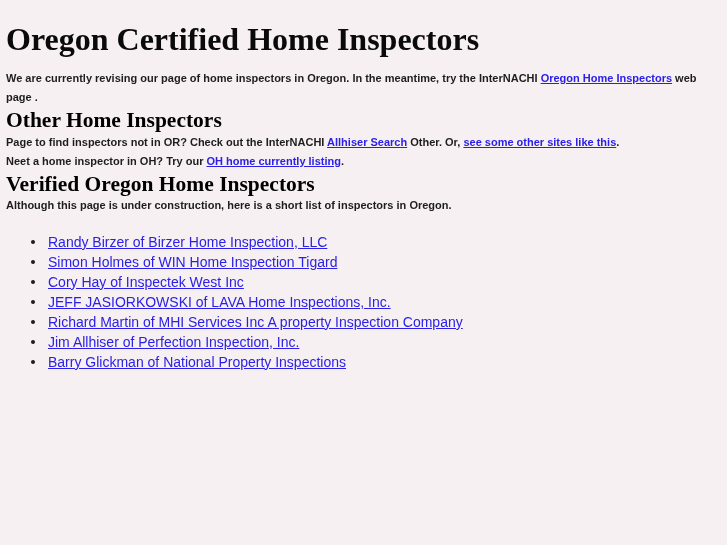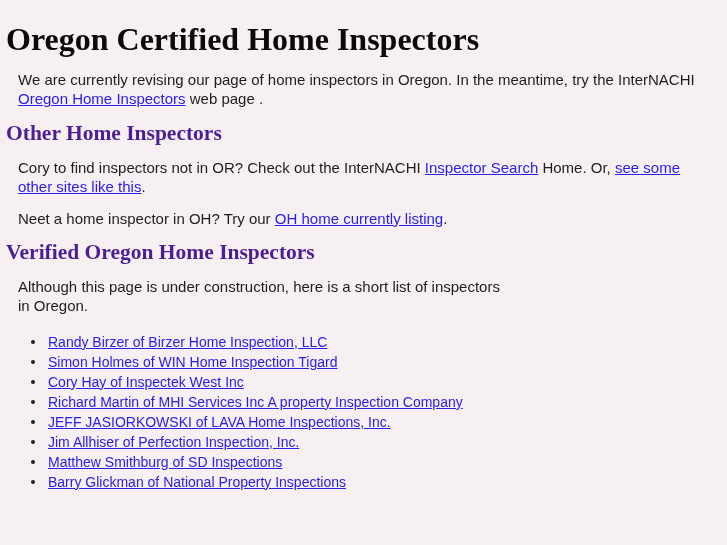--- a/index.html
+++ b/index.html
@@ -31,27 +31,28 @@
     margin: 21px 0 11px 0;
     letter-spacing: 0px;
     color: #0a0a0a;
   }
   h2.section-title {
     font-family: "Liberation Serif", serif;
     font-size: 21.5px;
     font-weight: bold;
     line-height: 1.15;
     margin: 0;
-    color: #4c1d95;
+    color: #000000;
   }
   p.body-text {
-    font-size: 15px;
+    font-size: 11px;
     line-height: 19.5px;
-    margin: 12px;
+    margin: 0;
     color: #1d1d1d;
+    font-weight: bold;
   }
   .block-intro   { margin-top: 26px; }
   .block-h2-one  { margin-top: 34px; }
   .block-p-two   { margin-top: 26px; }
   .block-p-three { margin-top: 27px; }
   .block-h2-two  { margin-top: 39px; }
   .block-p-four  { margin-top: 26px; }
   ul.inspector-list {
     list-style: none;
     margin: 16px 0 0 0;
@@ -86,35 +87,34 @@
 
   <h1 class="page-title">Oregon Certified Home Inspectors</h1>
 
   <p class="body-text block-intro">
     <span>We are currently revising our page of home inspectors in Oregon. In the meantime, try the InterNACHI </span><a href="#" class="link">Oregon Home Inspectors</a><span> web page .</span>
   </p>
 
   <h2 class="section-title block-h2-one">Other Home Inspectors</h2>
 
   <p class="body-text block-p-two">
-    <span>Cory to find inspectors not in OR? Check out the InterNACHI </span><a href="#" class="link">Inspector Search</a><span> Home. Or, </span><a href="#" class="link">see some other sites like this</a><span>.</span>
+    <span>Page to find inspectors not in OR? Check out the InterNACHI </span><a href="#" class="link">Allhiser Search</a><span> Other. Or, </span><a href="#" class="link">see some other sites like this</a><span>.</span>
   </p>
 
   <p class="body-text block-p-three">
     <span>Neet a home inspector in OH? Try our </span><a href="#" class="link">OH home currently listing</a><span>.</span>
   </p>
 
   <h2 class="section-title block-h2-two">Verified Oregon Home Inspectors</h2>
 
   <p class="body-text block-p-four" style="max-width: 492px;">Although this page is under construction, here is a short list of inspectors in Oregon.</p>
 
   <ul class="inspector-list">
     <li><a href="#" class="link">Randy Birzer of Birzer Home Inspection, LLC</a></li>
     <li><a href="#" class="link">Simon Holmes of WIN Home Inspection Tigard</a></li>
     <li><a href="#" class="link">Cory Hay of Inspectek West Inc</a></li>
+    <li><a href="#" class="link">JEFF JASIORKOWSKI of LAVA Home Inspections, Inc.</a></li>
     <li><a href="#" class="link">Richard Martin of MHI Services Inc A property Inspection Company</a></li>
-    <li><a href="#" class="link">JEFF JASIORKOWSKI of LAVA Home Inspections, Inc.</a></li>
     <li><a href="#" class="link">Jim Allhiser of Perfection Inspection, Inc.</a></li>
-    <li><a href="#" class="link">Matthew Smithburg of SD Inspections</a></li>
     <li><a href="#" class="link">Barry Glickman of National Property Inspections</a></li>
   </ul>
 
 </div>
 
 </body></html>

